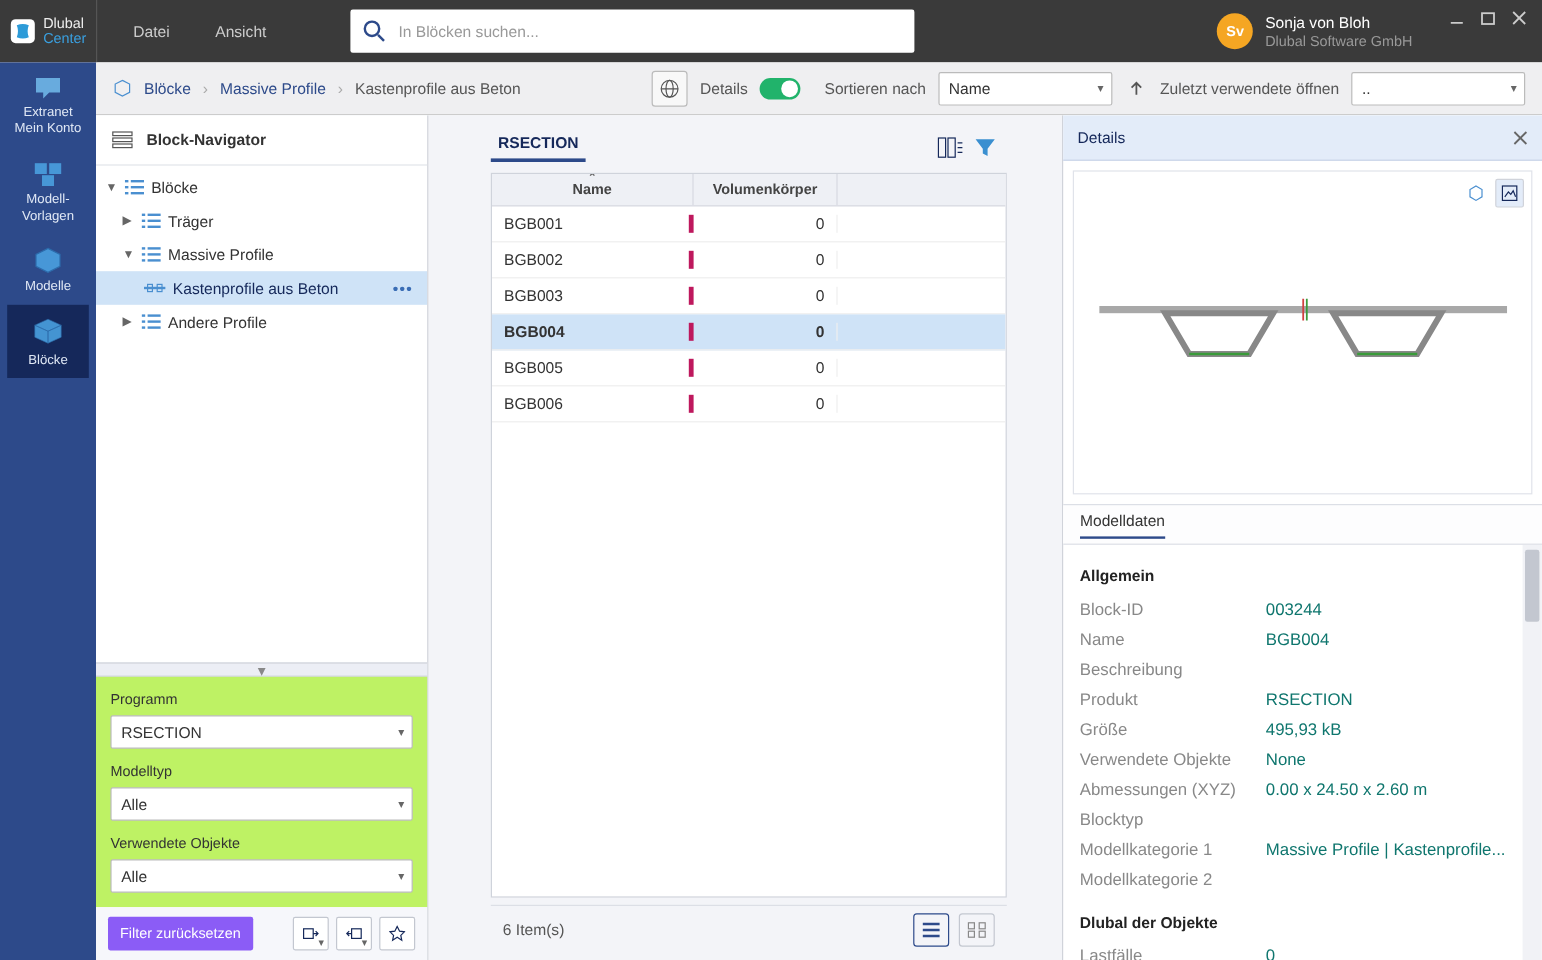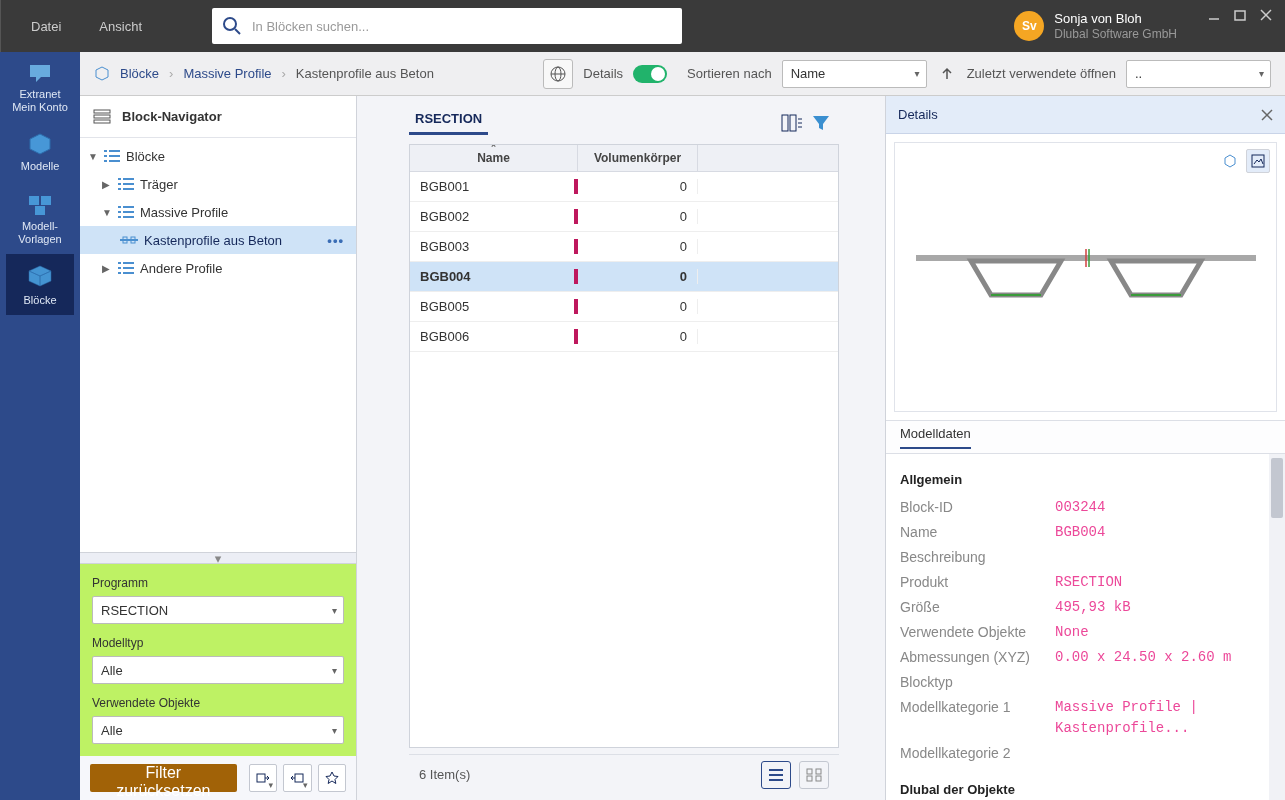--- a/index.html
+++ b/index.html
@@ -60,21 +60,21 @@
 .tnode.selected .lblt { color: #15285a; }
 .tnode .dots { margin-left: auto; color: #3a6db5; font-weight: bold; letter-spacing: 1px; padding-right: 4px; }
 .indent1 { padding-left: 22px; }
 .indent2 { padding-left: 40px; }
 .navhandle { height: 12px; background: #eceef5; border-top: 1px solid #d0d3da; border-bottom: 1px solid #d0d3da; display:flex; align-items:center; justify-content:center; color:#888;}
 
 .filters { background: #bef264; padding: 12px 12px; display: flex; flex-direction: column; gap: 6px; }
 .filters label { font-size: 12px; color: #333; }
 .filters .select { width: 100%; }
 .filterbar { display: flex; gap: 6px; align-items: center; padding: 8px 10px; background: #f6f7fb; }
-.btn-reset { background: #a16207; color: #fff; border: none; height: 28px; padding: 0 10px; border-radius: 2px; cursor: pointer; font-size: 16px; }
+.btn-reset { background: #8b5cf6; color: #fff; border: none; height: 28px; padding: 0 10px; border-radius: 2px; cursor: pointer; font-size: 12px; }
 .smallbtn { width: 30px; height: 28px; border: 1px solid #c3c7d0; background: #fff; border-radius: 2px; display:flex; align-items:center; justify-content:center; cursor:pointer; position: relative; }
 .smallbtn.caret::after { content:"▾"; font-size:9px; color:#666; position:absolute; right:3px; bottom:1px;}
 
 
 .midcol { flex: 1; display: flex; flex-direction: column; padding: 10px 6px 6px 12px; }
 .tabrow { display: flex; align-items: center; height: 34px; }
 .tab { font-weight: 600; color: #15285a; padding: 0 6px 6px; border-bottom: 3px solid #2d4a8a; }
 .tabrow .tools { margin-left: auto; display: flex; gap: 8px; padding-right: 8px; }
 .grid { border: 1px solid #cfd3db; background: #fff; flex: 1; overflow: auto; position: relative; margin-top: 4px;}
 .ghead { display: flex; background: #eef0f5; border-bottom: 1px solid #d7dae2; position: sticky; top: 0; font-size: 12px; color: #444; font-weight: 600; }
@@ -100,30 +100,40 @@
 .preview .pvtools { position: absolute; top: 6px; right: 6px; display: flex; gap: 4px; }
 .preview .pvtools span { width: 24px; height: 24px; border: 1px solid #d0d3da; border-radius: 2px; display:flex; align-items:center; justify-content:center; cursor:pointer; background:#fff; font-size:12px;}
 .preview .pvtools span:first-child { border:none; }
 .mdtab { height: 34px; border-top: 1px solid #dcdfe6; border-bottom: 1px solid #dcdfe6; display: flex; align-items: center; padding: 0 14px; font-size: 13px; color: #333; background: #fdfdfe; }
 .mdtab span { border-bottom: 2px solid #2d4a8a; padding-bottom: 6px; }
 .props { flex: 1; overflow: auto; padding: 12px 6px 12px 14px; position:relative;}
 .props h4 { font-size: 13px; color: #222; margin: 6px 0 8px; }
 .props .h2sec { margin-top: 16px; }
 .prow { display: flex; font-size: 14px; line-height: 1.5; padding: 2px 0; }
 .prow .k { width: 155px; color: #888; }
-.prow .v { flex: 1; color: #ec4899; font-family: Liberation Mono, monospace; }
+.prow .v { flex: 1; color: #0f766e; }
 .props-scroll { position:absolute; right:0; top:0; bottom:0; width:16px; background:#f1f2f6; }
 .props-scroll .thumb { position:absolute; left:2px; right:2px; top:4px; height:60px; background:#c3c7d0; border-radius:2px;}
 
 svg { display: block; }
 </style>
 </head>
 <body>
 
 <div class="topbar">
+  <div class="logo-box">
+    <svg width="22" height="22">
+        <rect x="1" y="1" width="20" height="20" rx="4" fill="#fff"></rect>
+        <path d="M6 6 Q11 4 16 6 Q14 11 16 16 Q11 18 6 16 Q8 11 6 6Z" fill="#2d9bd8"></path>
+      </svg>
+    <div class="brand">
+      <span class="b1">Dlubal</span>
+      <span class="b2">Center</span>
+    </div>
+  </div>
   <div class="divider"></div>
   <div class="menu">
     <span>Datei</span>
     <span>Ansicht</span>
   </div>
   <div class="search-wrap">
     <svg width="20" height="20">
         <circle cx="8" cy="8" r="6" stroke="#2d4a8a" stroke-width="2" fill="none"></circle>
         <line x1="13" y1="13" x2="18" y2="18" stroke="#2d4a8a" stroke-width="2"></line>
       </svg>
@@ -161,32 +171,32 @@
   <div class="rail">
     <div class="rail-item">
       <svg width="26" height="22">
           <path d="M3 3h20v12H14l-5 5v-5H3z" fill="#6fb6e8"></path>
         </svg>
       <span style="white-space:pre-line">Extranet
 Mein Konto</span>
     </div>
     <div class="rail-item">
       <svg width="26" height="24">
-          <path d="M13 2l10 5v10l-10 5L3 17V7z" fill="#4aa0e0" stroke="#2d70b0"></path>
-        </svg>
-      <span>Modelle</span>
-    </div>
-    <div class="rail-item">
-      <svg width="26" height="24">
           <rect x="2" y="4" width="10" height="9" fill="#4aa0e0"></rect>
           <rect x="14" y="4" width="10" height="9" fill="#4aa0e0"></rect>
           <rect x="8" y="14" width="10" height="9" fill="#4aa0e0"></rect>
         </svg>
       <span style="white-space:pre-line">Modell-
 Vorlagen</span>
+    </div>
+    <div class="rail-item">
+      <svg width="26" height="24">
+          <path d="M13 2l10 5v10l-10 5L3 17V7z" fill="#4aa0e0" stroke="#2d70b0"></path>
+        </svg>
+      <span>Modelle</span>
     </div>
     <div class="rail-item active">
       <svg width="28" height="26">
           <path d="M14 2l11 5-11 5L3 7z M3 7v10l11 5V12z M25 7v10l-11 5V12z" fill="#4aa0e0" stroke="#2d70b0" stroke-width="0.5"></path>
         </svg>
       <span>Blöcke</span>
     </div>
   </div>
 
   <div class="content">

